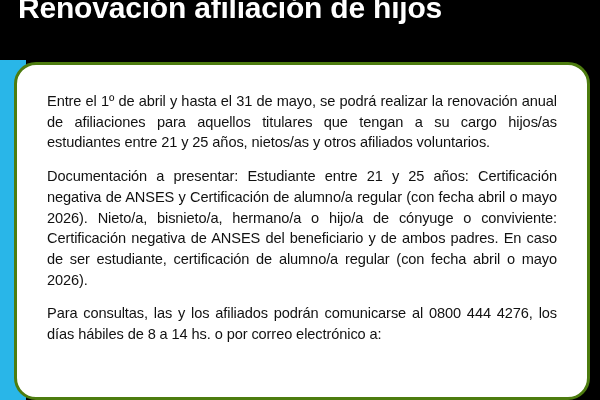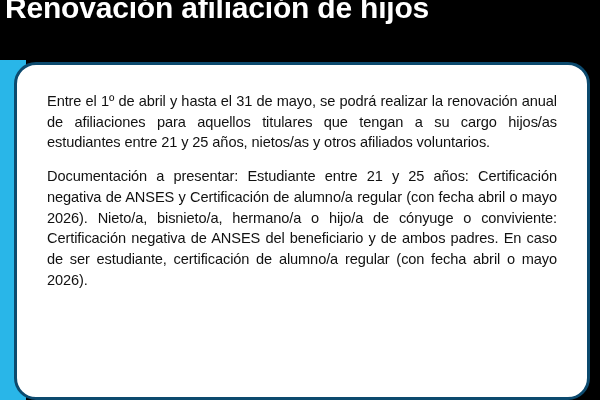--- a/index.html
+++ b/index.html
@@ -27,21 +27,21 @@
     top: 60px;
     width: 26px;
     height: 340px;
     background: #29b6e8;
   }
   .header {
     position: absolute;
     left: 0;
     top: 0;
     width: 596px;
-    padding: 0 5px;
+    padding: 0 18px;
     box-sizing: border-box;
     color: #ffffff;
   }
   .header h1 {
     margin: 0;
     font-size: 30px;
     line-height: 1.08;
     font-weight: bold;
     letter-spacing: -0.2px;
   }
@@ -53,21 +53,21 @@
     display: block;
   }
   
   .card {
     position: absolute;
     left: 14px;
     top: 62px;
     width: 576px;
     height: 338px;
     background: #ffffff;
-    border: 3px solid #0c4a6e;
+    border: 3px solid #4d7c0f;
     border-radius: 22px;
     box-sizing: border-box;
     overflow: hidden;
   }
   .card-inner {
     padding: 26px 30px 0 30px;
   }
   .body-text {
     color: #111111;
     font-size: 14.6px;
@@ -98,17 +98,20 @@
 
   <div class="card">
     <div class="card-inner">
 
       <p class="body-text">Entre el 1º de abril y hasta el 31 de mayo, se podrá realizar la renovación anual de afiliaciones para aquellos titulares que tengan a su cargo hijos/as estudiantes entre 21 y 25 años, nietos/as y otros afiliados voluntarios.</p>
 
       <p class="body-text">
         <span class="bold">Documentación a presentar:</span><span> Estudiante entre 21 y 25 años: Certificación negativa de ANSES y Certificación de alumno/a regular (con fecha abril o mayo 2026). Nieto/a, bisnieto/a, hermano/a o hijo/a de cónyuge o conviviente: Certificación negativa de ANSES del beneficiario y de ambos padres. En caso de ser estudiante, certificación de alumno/a regular (con fecha abril o mayo 2026).</span>
       </p>
 
+      <p class="body-text">
+        <span>Para consultas, las y los afiliados podrán comunicarse al </span><span class="bold">0800 444 4276</span><span>, los días hábiles de 8 a 14 hs. o por correo electrónico a:</span>
+      </p>
 
     </div>
   </div>
 
 </div>
 
 </body></html>

